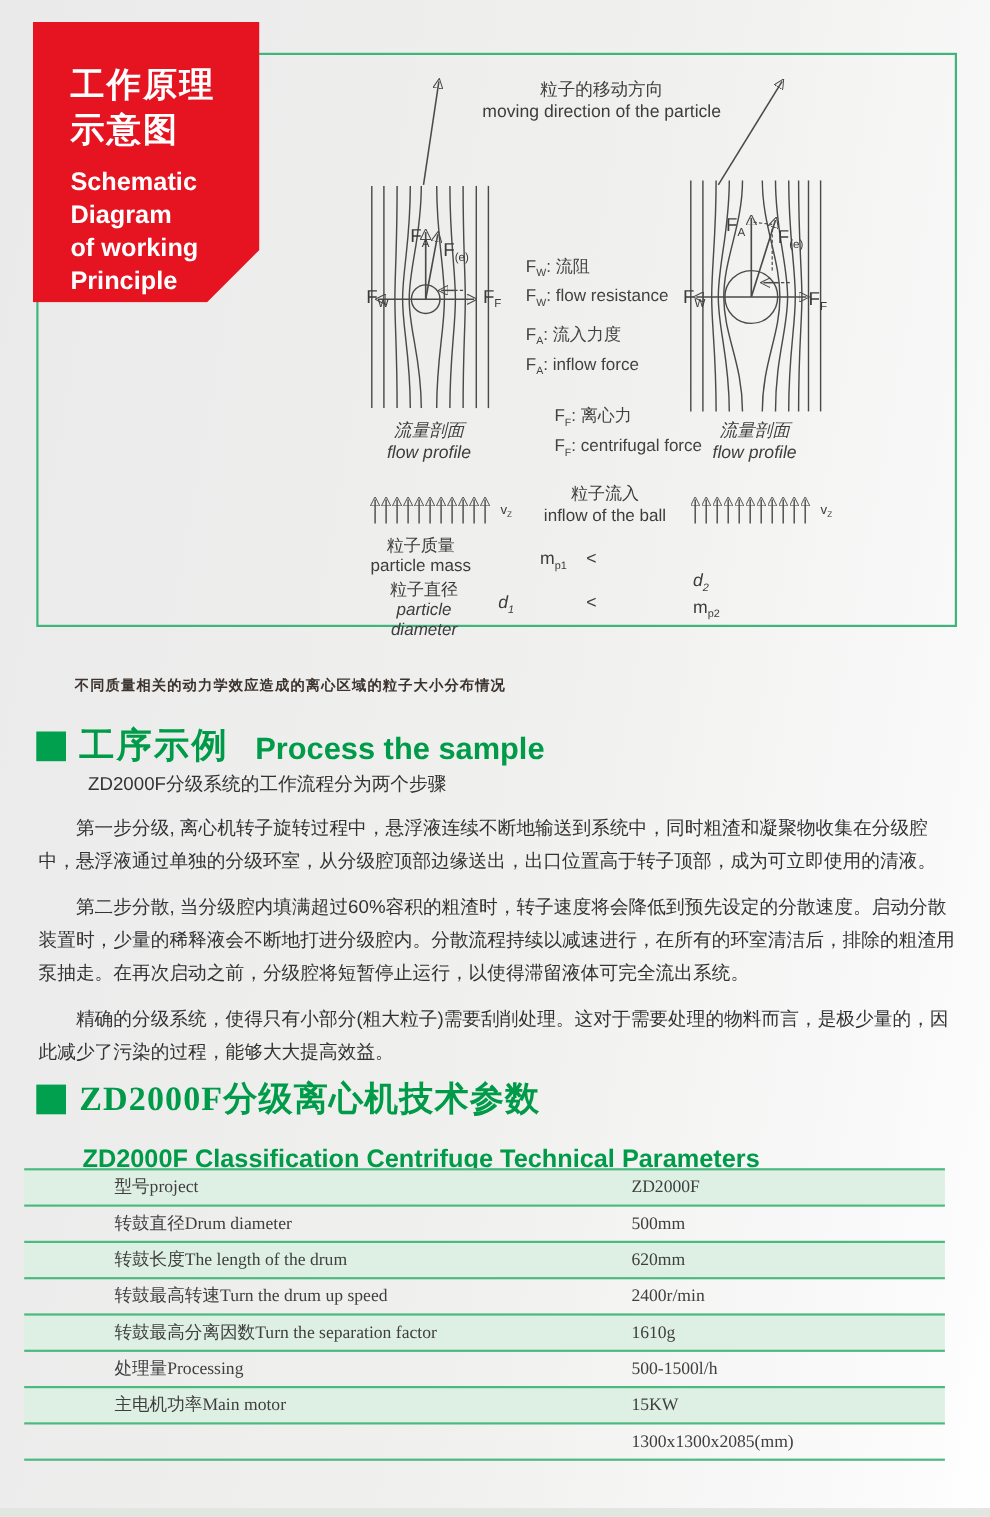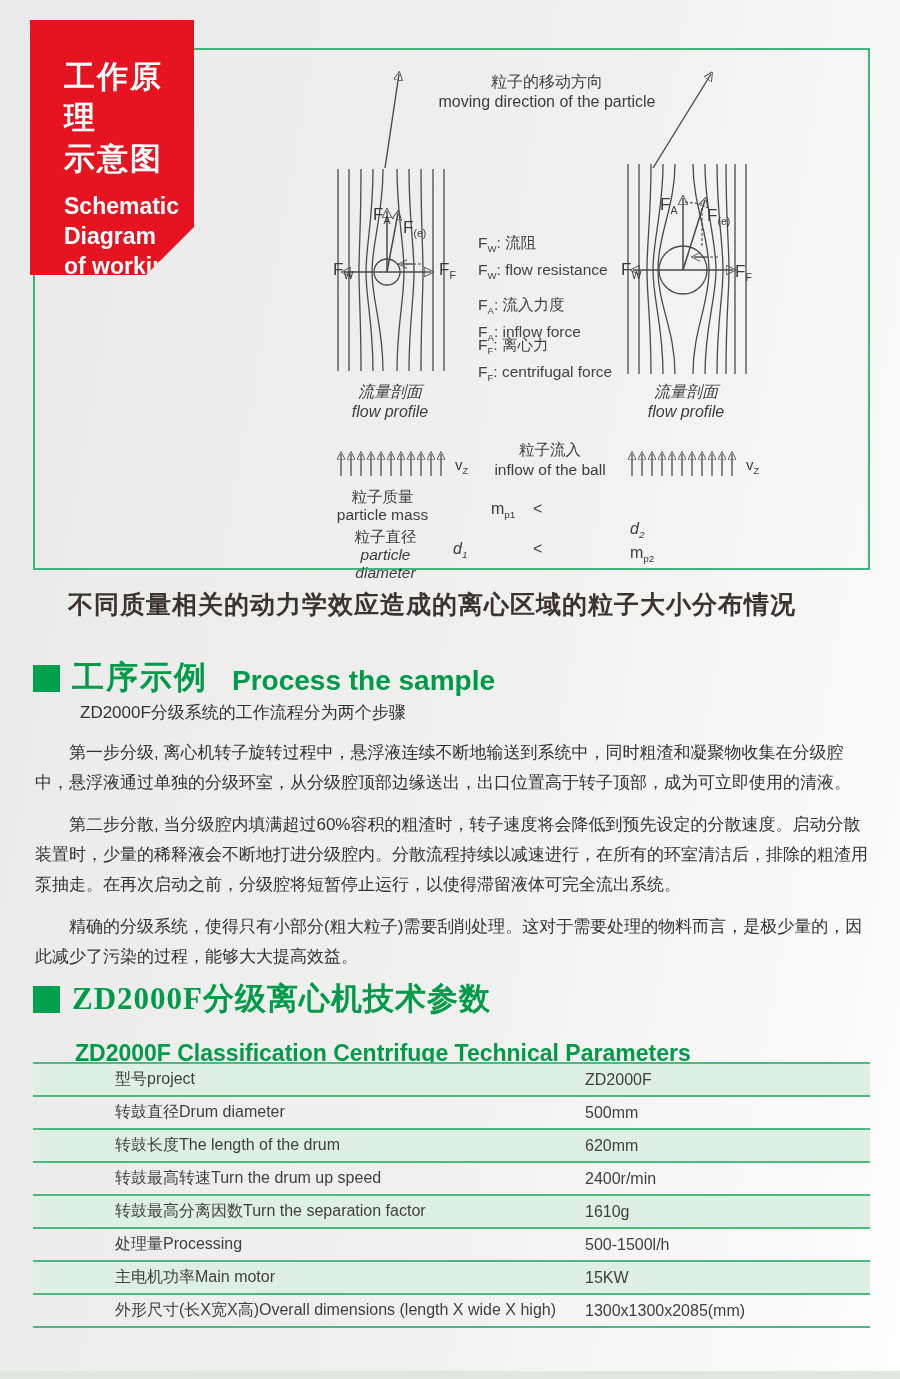--- a/index.html
+++ b/index.html
@@ -13,47 +13,47 @@
   *{margin:0;padding:0;box-sizing:border-box;}
   body{font-family:"Liberation Sans","DejaVu Sans",sans-serif;}
   .page{
     position:relative;width:900px;height:1379px;overflow:hidden;
     background:linear-gradient(100deg,#eaeaea 0%,#f0f0ef 55%,#fbfbfb 92%,#ffffff 100%);
   }
   .bottom-bar{position:absolute;left:0;bottom:0;width:900px;height:8px;background:#e2e6e1;}
 
   
   .badge{
-    position:absolute;left:30px;top:20px;width:164px;height:255px;background:var(--red);
+    position:absolute;left:30px;top:20px;width:206px;height:255px;background:var(--red);
     clip-path:polygon(0 0,100% 0,100% calc(100% - 48px),calc(100% - 48px) 100%,0 100%);
     color:#fff;padding:36px 0 0 34px;z-index:3;
   }
   .badge .zh{font-size:31px;font-weight:bold;line-height:41px;letter-spacing:2px;}
   .badge .en{font-size:23px;font-weight:bold;line-height:30px;margin-top:12px;}
 
   
   .diagram-box{
     position:absolute;left:33px;top:48px;width:837px;height:522px;
     border:2px solid #3fb57b;z-index:1;color:var(--ink);
   }
   .dlabel{position:absolute;color:var(--ink);}
   .center-text{text-align:center;}
   .top-direction{left:377px;top:22px;width:270px;font-size:16px;line-height:20px;}
   .legend-entry{position:absolute;left:443px;font-size:15.5px;line-height:21px;color:#424242;}
   .force{position:absolute;font-size:17px;color:#3b3b3b;}
   sub{font-size:0.62em;}
   .profile-caption{font-size:16px;line-height:20px;font-style:italic;}
-  .vz-label{font-size:15px;}
+  .vz-label{font-size:12px;}
   .inflow{left:430px;top:390px;width:170px;font-size:15.5px;line-height:20px;}
   .pm-block{font-size:15.5px;line-height:18px;}
   .pm-sym{position:absolute;font-size:16px;color:#3b3b3b;}
   .italic{font-style:italic;}
 
   .caption{
-    position:absolute;left:68px;top:588px;font-size:25px;font-weight:bold;color:#3b332e;
+    position:absolute;left:68px;top:614px;font-size:13px;font-weight:bold;color:#3b332e;
     letter-spacing:1px;z-index:2;
   }
 
   
   .section{position:absolute;left:33px;z-index:2;}
   .sec-row{display:flex;align-items:center;}
   .sq{width:27px;height:27px;background:#00a04e;margin-right:12px;flex:0 0 auto;}
   .sec1{top:656px;}
   .sec1 .zh{font-size:32px;font-weight:bold;color:var(--green);letter-spacing:2px;}
   .sec1 .en{font-size:28px;font-weight:bold;color:var(--green);margin-left:24px;padding-top:6px;}
@@ -62,22 +62,23 @@
   .sec2 .model{font-family:"Liberation Serif","DejaVu Serif",serif;font-weight:bold;}
   .sec2 .en{font-size:23px;font-weight:bold;color:var(--green);margin:20px 0 0 42px;}
 
   
   .body-text{position:absolute;left:35px;top:700px;width:836px;color:#333;font-size:17px;z-index:2;}
   .body-text .intro{margin:0 0 8px 45px;line-height:26px;}
   .body-text p{text-indent:2em;line-height:30px;margin:12px 0;}
 
   
   .spec-table{
-    position:absolute;left:33px;top:1062px;width:837px;z-index:2;
+    position:absolute;left:22px;top:1062px;width:837px;z-index:2;
     border-bottom:2px solid var(--line-green);
+    font-family:Liberation Serif, serif;
   }
   .spec-row{
     display:flex;align-items:center;height:33px;border-top:2px solid var(--line-green);
     font-size:16px;color:#3f3f3f;position:relative;
   }
   .spec-row.green{background:var(--row-green);}
   .spec-row .lbl{padding-left:82px;}
   .spec-row .val{position:absolute;left:552px;}
 
   svg{position:absolute;overflow:visible;}
@@ -173,21 +174,21 @@
     <span class="force" style="left:700px;top:212px;"><span>F</span><sub>F</sub></span>
 
     <div class="legend-entry" style="top:244px;">
       <div><span>F</span><sub>A</sub><span>: 流入力度</span></div>
       <div><span>F</span><sub>A</sub><span>: inflow force</span></div>
     </div>
     <div class="legend-entry" style="top:182px;">
       <div><span>F</span><sub>W</sub><span>: 流阻</span></div>
       <div><span>F</span><sub>W</sub><span>: flow resistance</span></div>
     </div>
-    <div class="legend-entry" style="top:284px;">
+    <div class="legend-entry" style="top:318px;margin-left:26px;">
       <div><span>F</span><sub>F</sub><span>: 离心力</span></div>
       <div><span>F</span><sub>F</sub><span>: centrifugal force</span></div>
     </div>
 
     <div class="dlabel profile-caption center-text" style="left:295px;top:332px;width:120px;">
       <div>流量剖面</div>
       <div>flow profile</div>
     </div>
     <div class="dlabel profile-caption center-text" style="left:586px;top:332px;width:130px;">
       <div>流量剖面</div>
@@ -294,19 +295,18 @@
     </div>
     <div class="spec-row">
       <span class="lbl">处理量Processing</span>
       <span class="val">500-1500l/h</span>
     </div>
     <div class="spec-row green">
       <span class="lbl">主电机功率Main motor</span>
       <span class="val">15KW</span>
     </div>
     <div class="spec-row">
-      <span class="lbl">外形尺寸(长X宽X高)Overall dimensions (length X wide X high)</span>
       <span class="val">1300x1300x2085(mm)</span>
     </div>
   </div>
 
   <div class="bottom-bar"></div>
 </div>
 
 </body></html>

